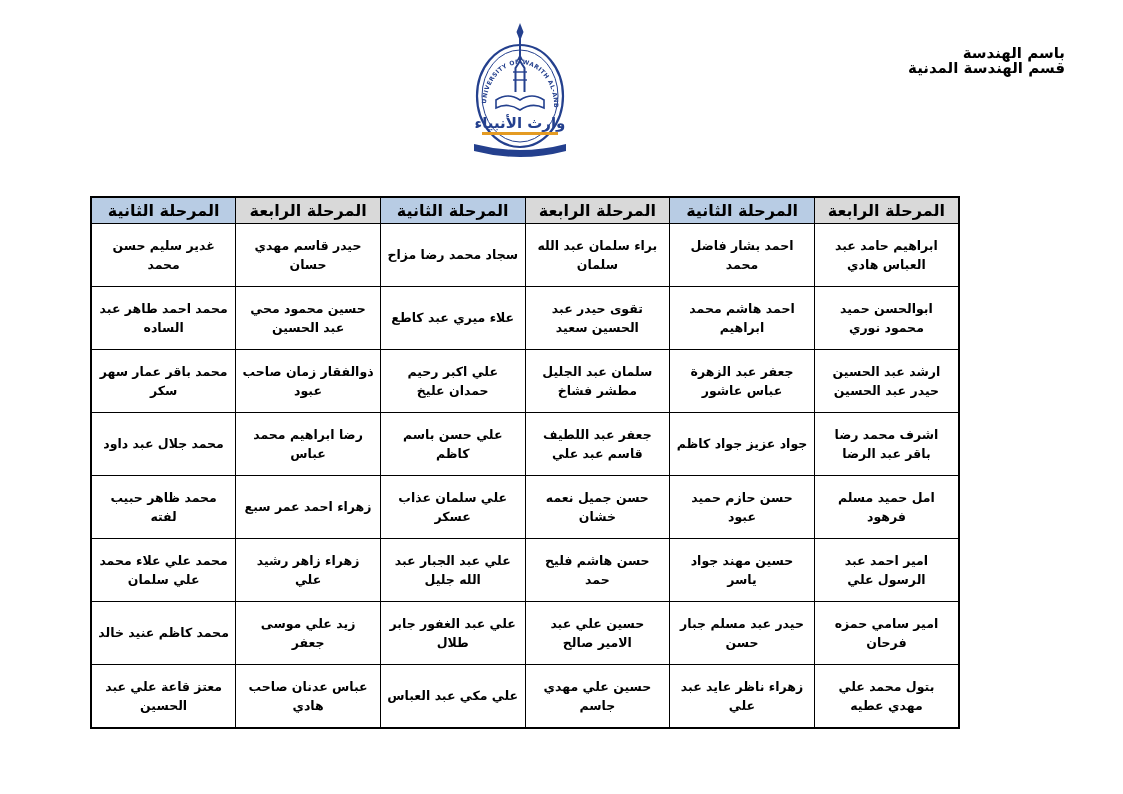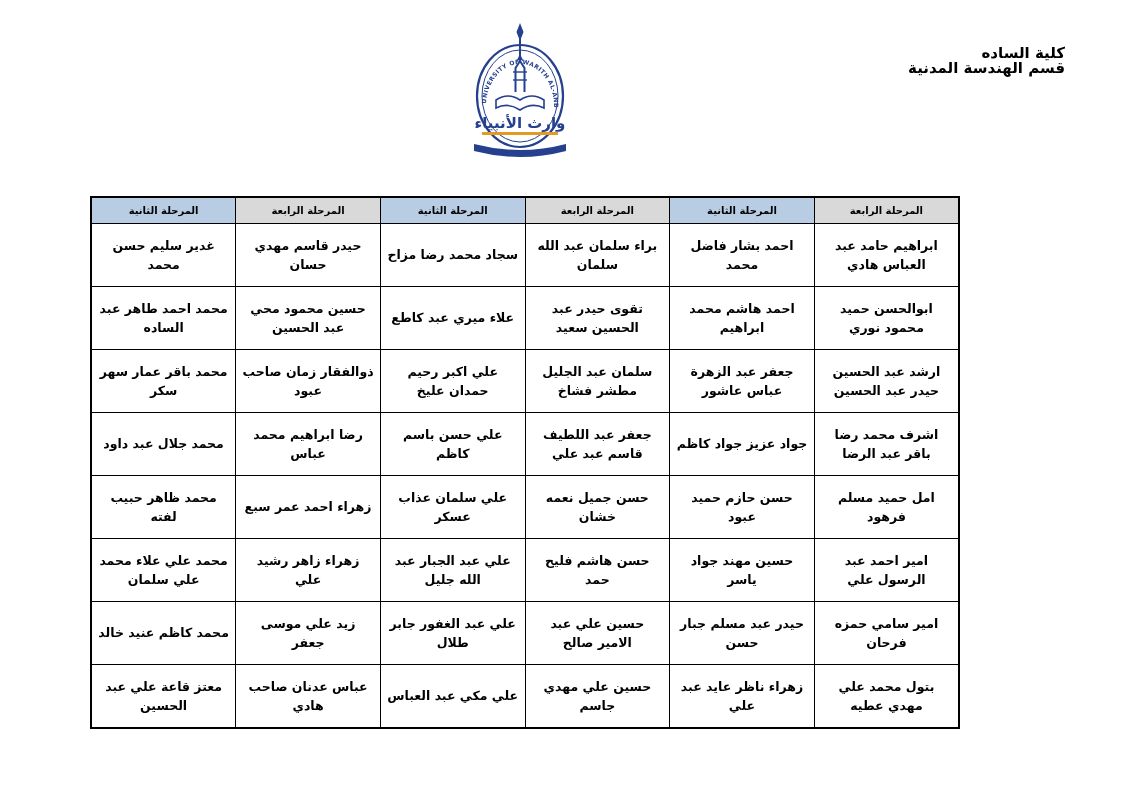--- a/index.html
+++ b/index.html
@@ -37,30 +37,30 @@
     direction:rtl;
     border:2px solid #000;
   }
   table.roster th, table.roster td {
     border:1px solid #000;
     text-align:center; vertical-align:middle;
     font-weight:bold;
     padding:2px 6px;
     overflow:hidden;
   }
-  table.roster th { height:21px; font-size:10px; }
+  table.roster th { height:21px; font-size:16px; }
   table.roster td { height:58px; font-size:12.5px; line-height:1.55; }
 </style>
 </head>
 <body>
 
 <div class="page">
 
   <div class="org-header">
-    <div class="line1">كلية الساده</div>
+    <div class="line1">باسم الهندسة</div>
     <div class="line2">قسم الهندسة المدنية</div>
   </div>
 
   <div class="logo">
     <svg viewBox="0 0 124 136" width="124" height="136" aria-hidden="true">
 
       <path d="M62 1 L65.5 10 L62 19 L58.5 10 Z" fill="#24408e"></path>
       <rect x="61" y="15" width="2" height="24" fill="#24408e"></rect>
 
       <ellipse cx="62" cy="74" rx="43" ry="51" fill="none" stroke="#24408e" stroke-width="2.2"></ellipse>

